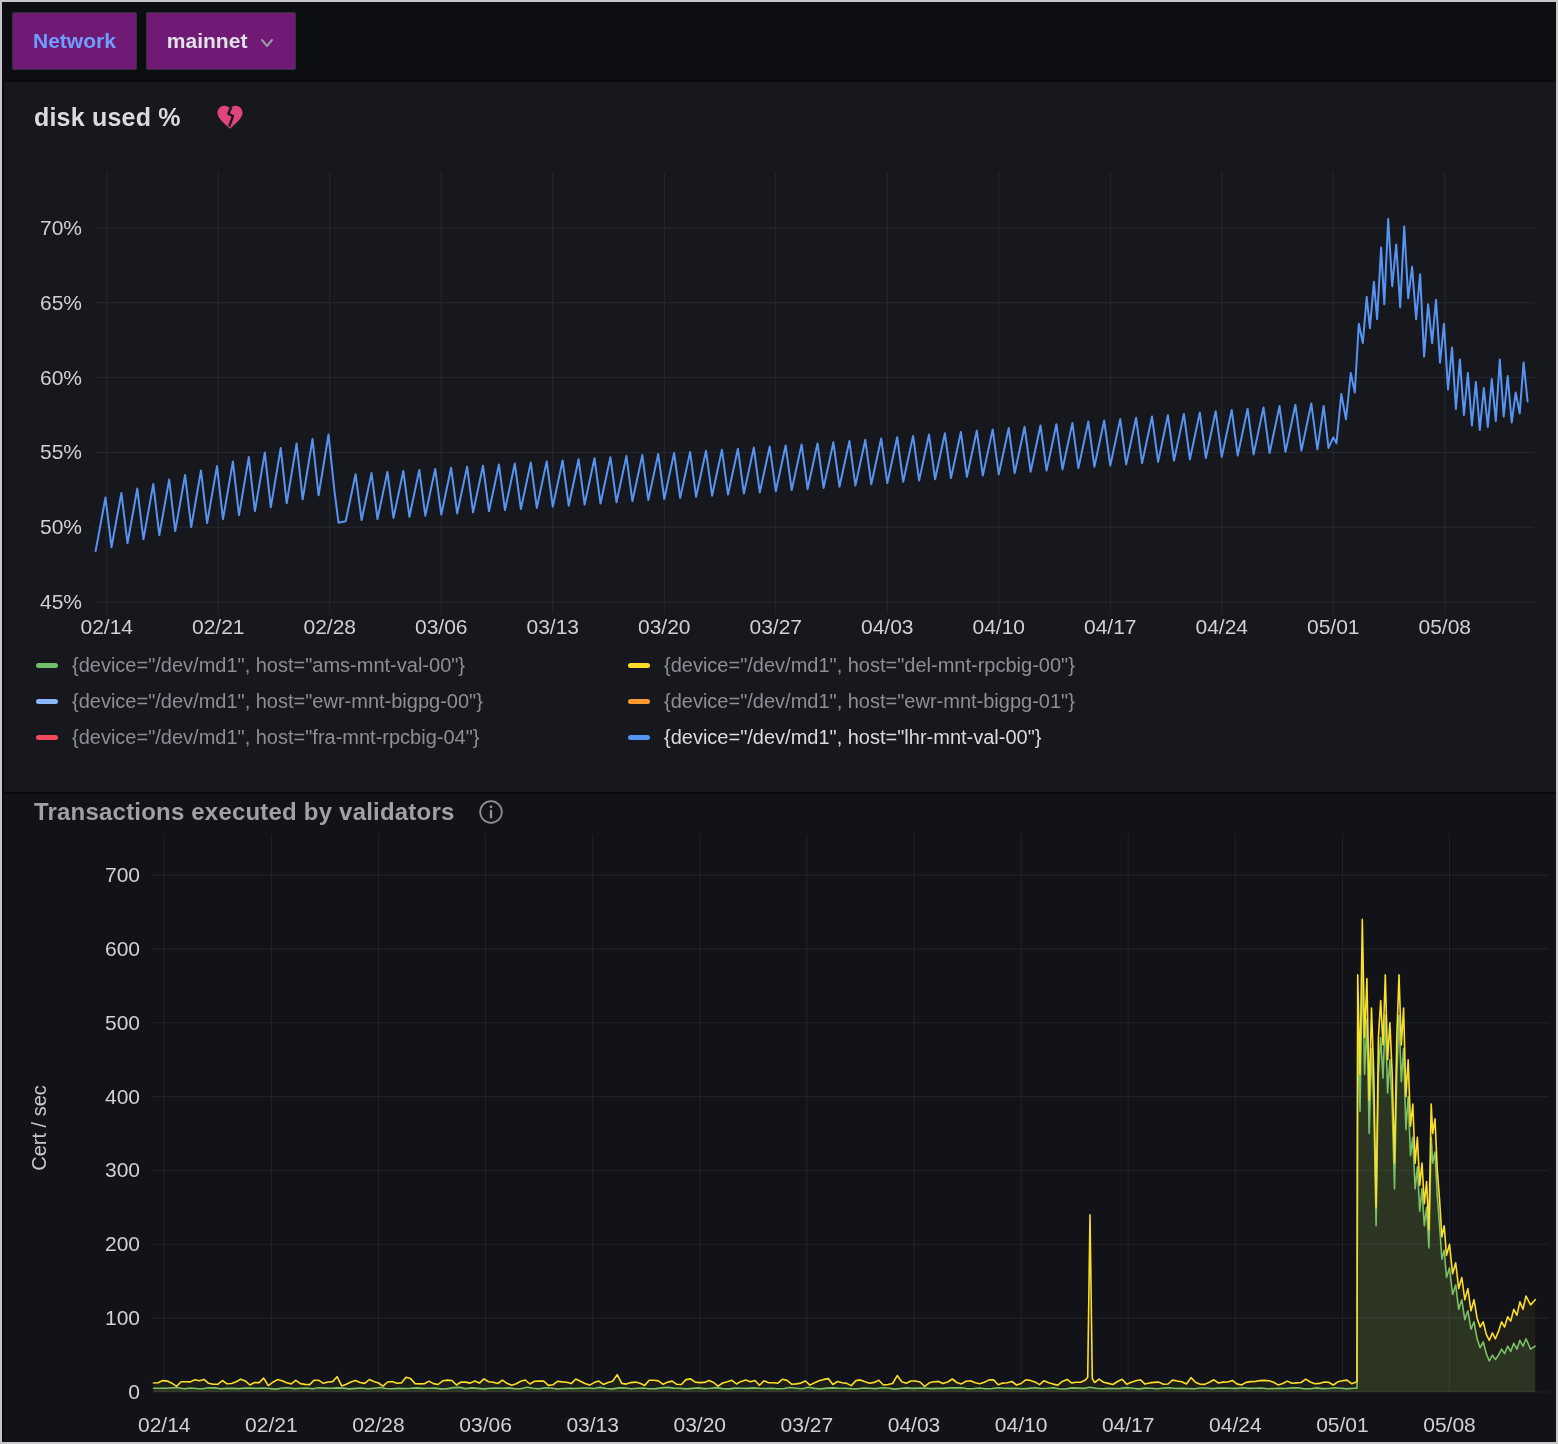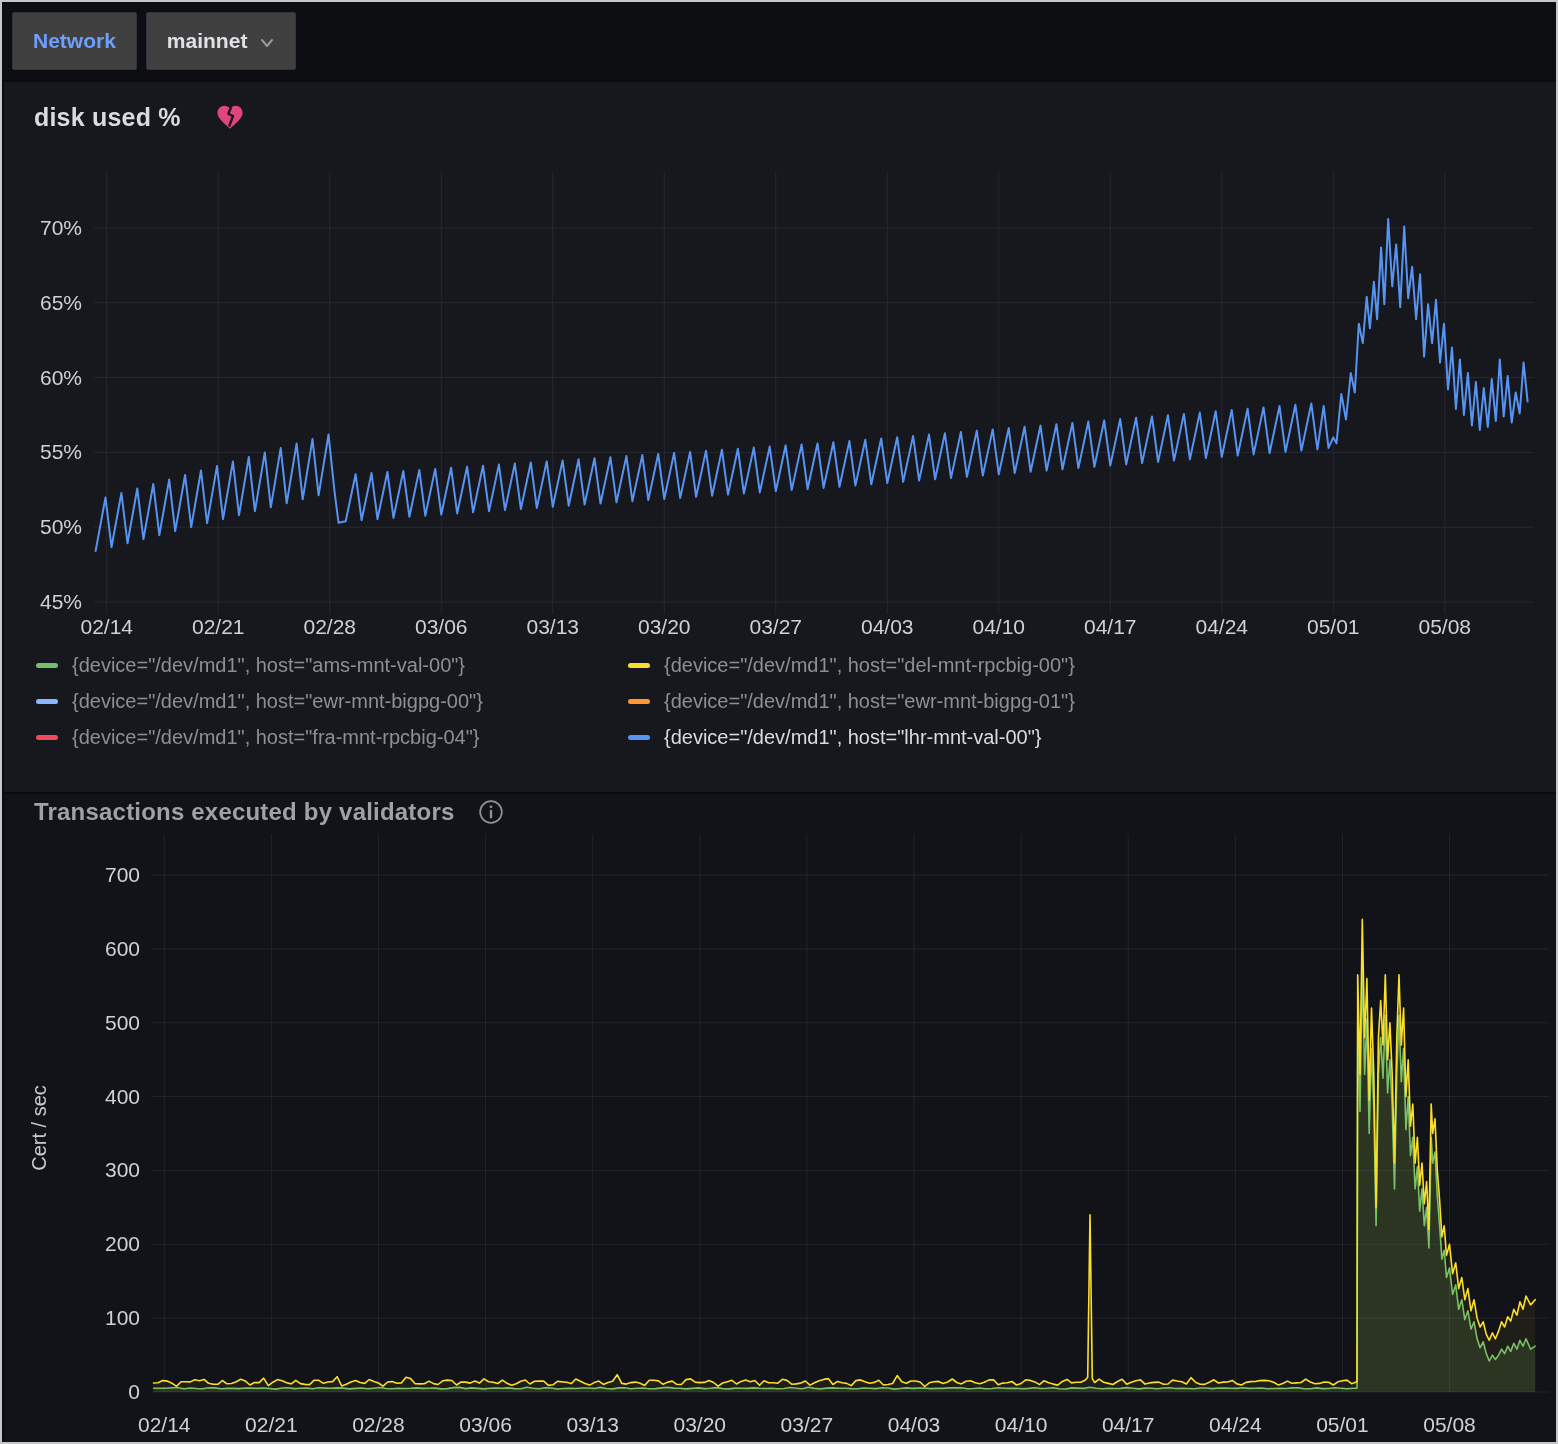--- a/index.html
+++ b/index.html
@@ -9,21 +9,21 @@
     position:relative; width:1558px; height:1444px;
     background:#0a0b0e; border:2px solid #c6c7c9; overflow:hidden;
   }
   
   .toolbar{
     position:absolute; top:0; left:0; width:100%; height:78px;
     background:#0d0e12; display:flex; align-items:center; padding-left:10px; gap:9px;
   }
   .var-label,.var-value{
     height:58px; display:flex; align-items:center; padding:0 20px;
-    background:#404040; border:1px solid #33343b; border-radius:2px;
+    background:#701a75; border:1px solid #33343b; border-radius:2px;
     font-size:21px; font-weight:600; cursor:pointer;
   }
   .var-label{ color:#6E9FFF; }
   .var-value{ color:#e0e1e6; gap:12px; }
   .chev{ margin-top:3px; }
   
   .panel{ position:absolute; left:2px; width:1554px; overflow:hidden; }
   .panel1{ top:80px; height:710px; background:#17181E; }
   .panel2{ top:792px; height:650px; background:#121318; }
   .panel svg.chart{ position:absolute; top:0; left:0; }

